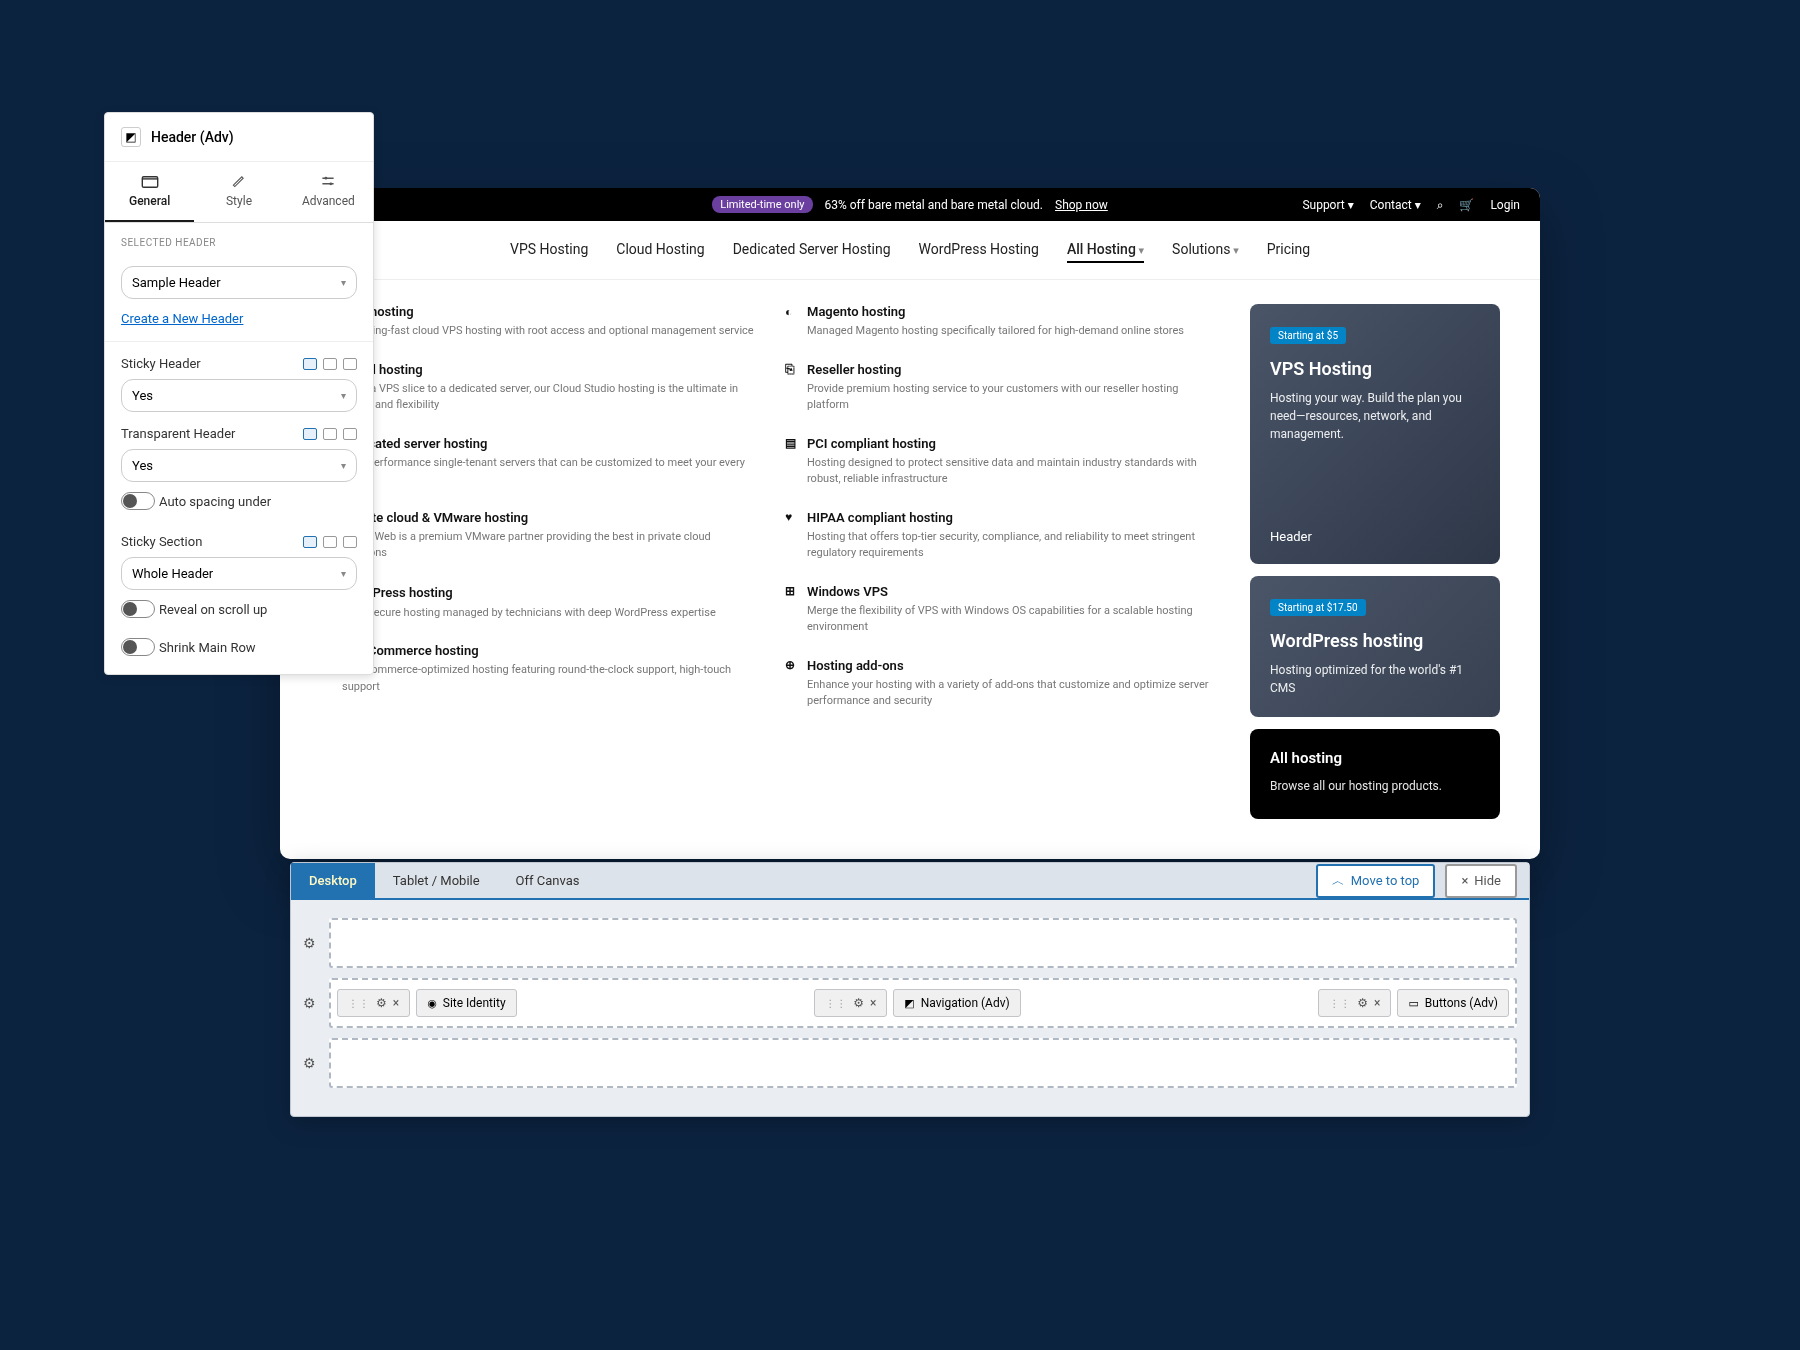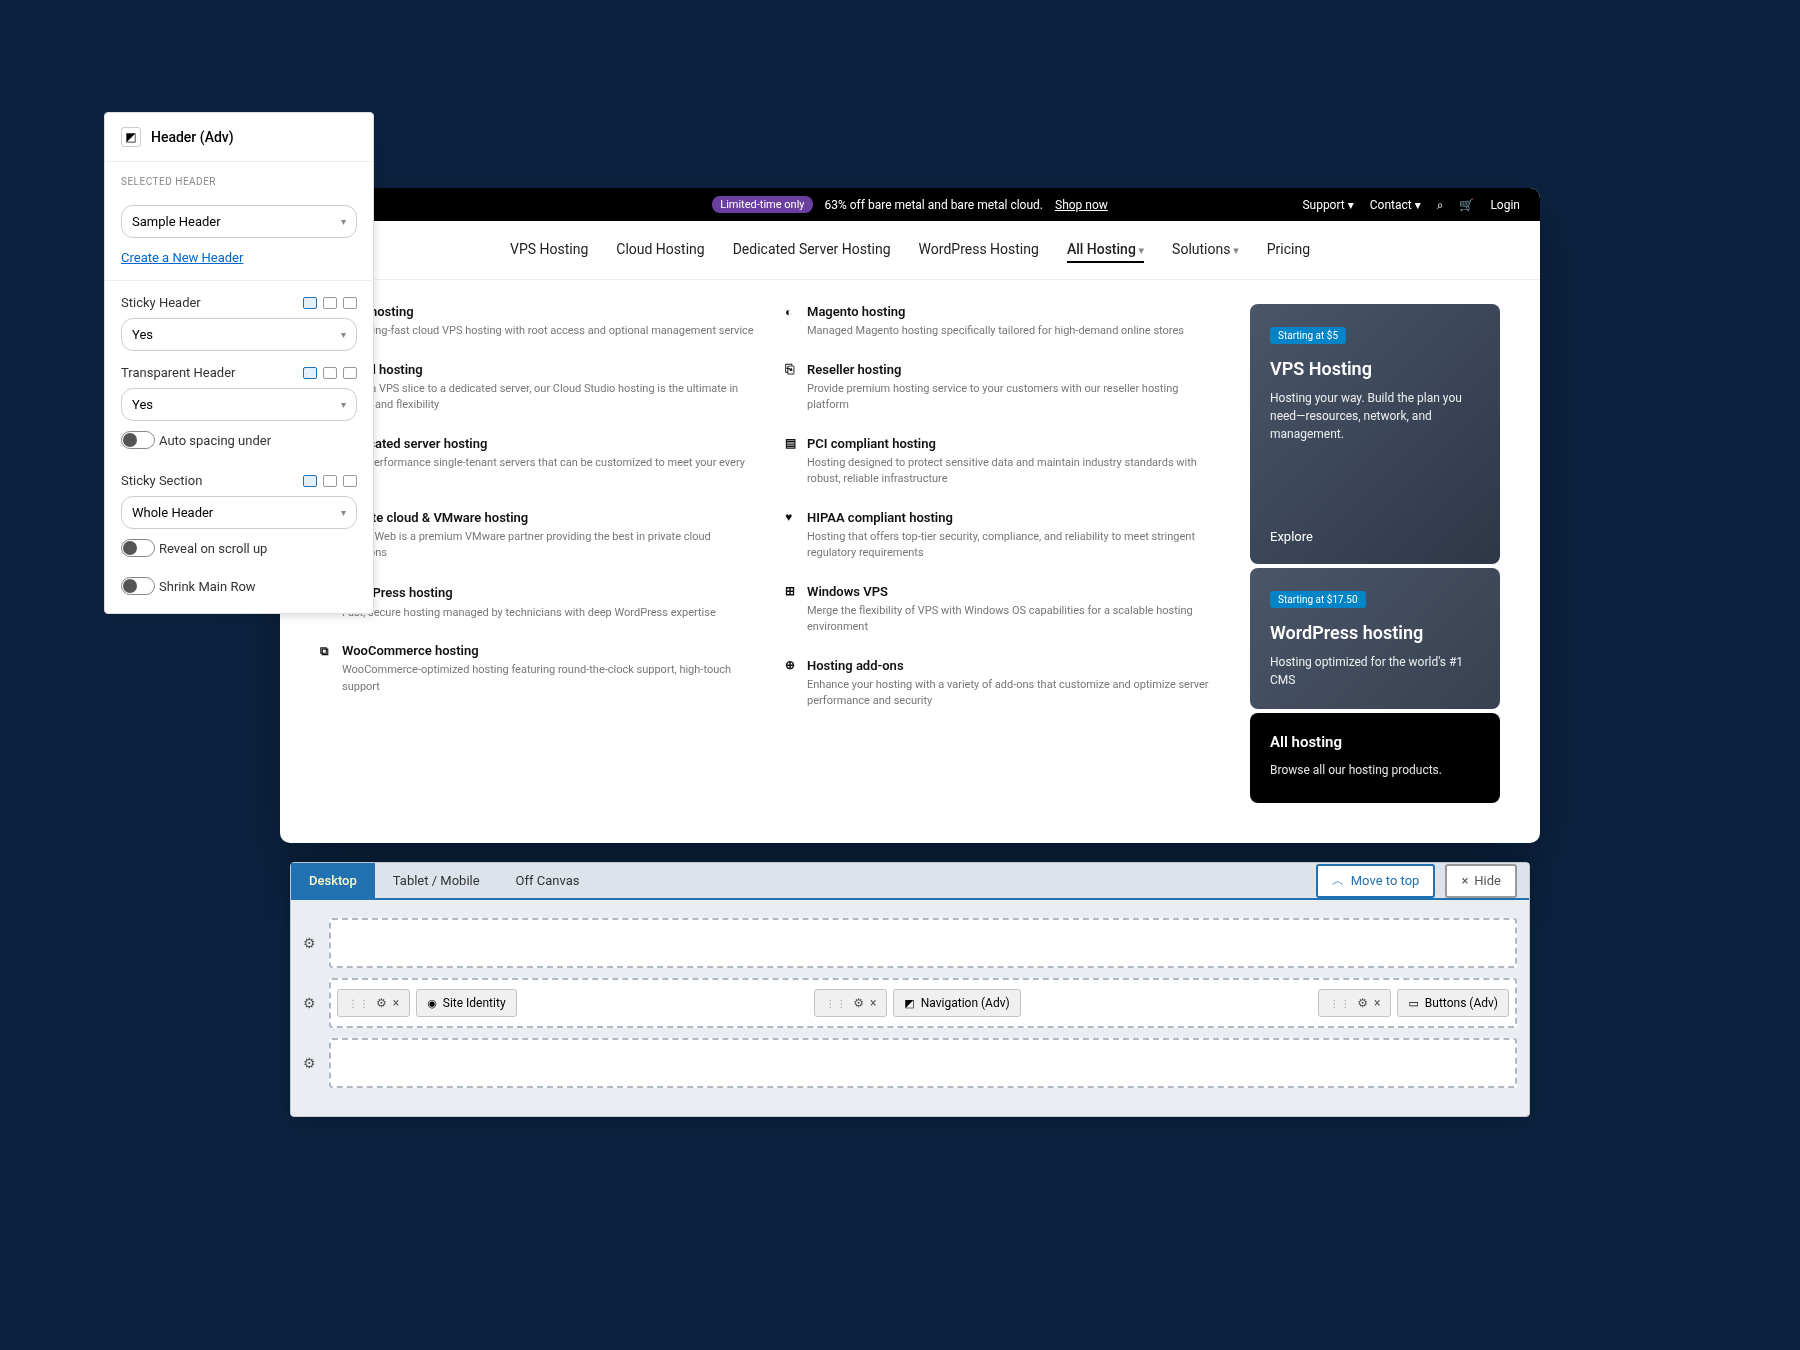--- a/index.html
+++ b/index.html
@@ -38,21 +38,21 @@
 .nav{display:flex;gap:28px;padding:16px 0;justify-content:center;border-bottom:1px solid #eee;font-size:14px;color:#222}
 .nav-item{cursor:pointer;padding:4px 0}
 .nav-item.active{border-bottom:2px solid #000;font-weight:500}
 .nav-item .dd::after{content:" ▾";font-size:11px;color:#888}
 .mega{display:flex;gap:0;padding:24px 40px 40px}
 .col{flex:1;padding-right:30px}
 .mega-item{margin-bottom:22px}
 .mega-item .t{font-size:13px;font-weight:600;display:flex;align-items:center;gap:8px;color:#111;margin-bottom:4px}
 .mega-item .t .ic{font-size:12px;width:14px}
 .mega-item .d{font-size:11px;color:#777;line-height:1.5;padding-left:22px}
-.cards{width:250px;display:flex;flex-direction:column;gap:4px}
+.cards{width:250px;display:flex;flex-direction:column;gap:12px}
 .card{border-radius:8px;padding:20px;color:#fff;position:relative;overflow:hidden}
 .card.c1{background:linear-gradient(135deg,#4a5568,#2d3748);min-height:260px}
 .card.c2{background:linear-gradient(135deg,#4a5568,#374151);min-height:140px}
 .card.c3{background:#000;min-height:90px}
 .card .tag{background:#0284c7;color:#fff;font-size:10px;padding:3px 8px;border-radius:3px;display:inline-block;margin-bottom:14px}
 .card .ct{font-size:18px;font-weight:600;margin-bottom:10px}
 .card .cd{font-size:12px;opacity:.9;line-height:1.5}
 .card .explore{position:absolute;bottom:20px;font-size:13px}
 
 .builder{position:absolute;left:290px;top:862px;width:1240px;background:#eaeef2;border:1px solid #c0c7d0;border-radius:4px;box-shadow:0 6px 24px rgba(0,0,0,.25);z-index:2}
@@ -74,20 +74,43 @@
 .wg-group{display:flex;align-items:center;gap:6px}
 </style>
 </head>
 <body>
 
 <div class="sidebar">
   <div class="sidebar-header">
     <span class="hicon">◩</span>
     <span class="title">Header (Adv)</span>
   </div>
+  <div class="tabs">
+    <div class="tab active">
+      <svg class="tab-icon" viewBox="0 0 24 20">
+          <rect x="1" y="4" width="22" height="15" rx="2" fill="none" stroke="#333" stroke-width="2"></rect>
+          <path d="M1 7h22" stroke="#333" stroke-width="2"></path>
+        </svg>
+      <span>General</span>
+    </div>
+    <div class="tab">
+      <svg class="tab-icon" viewBox="0 0 24 20">
+          <path d="M4 16l12-12 2 2-12 12z" fill="none" stroke="#555" stroke-width="1.5"></path>
+        </svg>
+      <span>Style</span>
+    </div>
+    <div class="tab">
+      <svg class="tab-icon" viewBox="0 0 24 20">
+          <path d="M4 6h16M4 14h16" stroke="#555" stroke-width="2"></path>
+          <circle cx="9" cy="6" r="2" fill="#555"></circle>
+          <circle cx="16" cy="14" r="2" fill="#555"></circle>
+        </svg>
+      <span>Advanced</span>
+    </div>
+  </div>
   <div class="panel-section">
     <div class="panel-label">SELECTED HEADER</div>
     <div class="select">
         <span>Sample Header</span>
         <span class="chev">▾</span>
       </div>
     <a class="link">Create a New Header</a>
   </div>
   <div class="divider"></div>
   <div class="field-row">
@@ -261,21 +284,21 @@
             <span>Hosting add-ons</span>
           </div>
           <div class="d">Enhance your hosting with a variety of add-ons that customize and optimize server performance and security</div>
         </div>
       </div>
     <div class="cards">
       <div class="card c1">
         <span class="tag">Starting at $5</span>
         <div class="ct">VPS Hosting</div>
         <div class="cd">Hosting your way. Build the plan you need—resources, network, and management.</div>
-        <div class="explore">Explore</div>
+        <div class="explore">Header</div>
       </div>
       <div class="card c2">
         <span class="tag">Starting at $17.50</span>
         <div class="ct">WordPress hosting</div>
         <div class="cd">Hosting optimized for the world's #1 CMS</div>
       </div>
       <div class="card c3">
         <div class="ct" style="font-size:15px">All hosting</div>
         <div class="cd">Browse all our hosting products.</div>
       </div>

